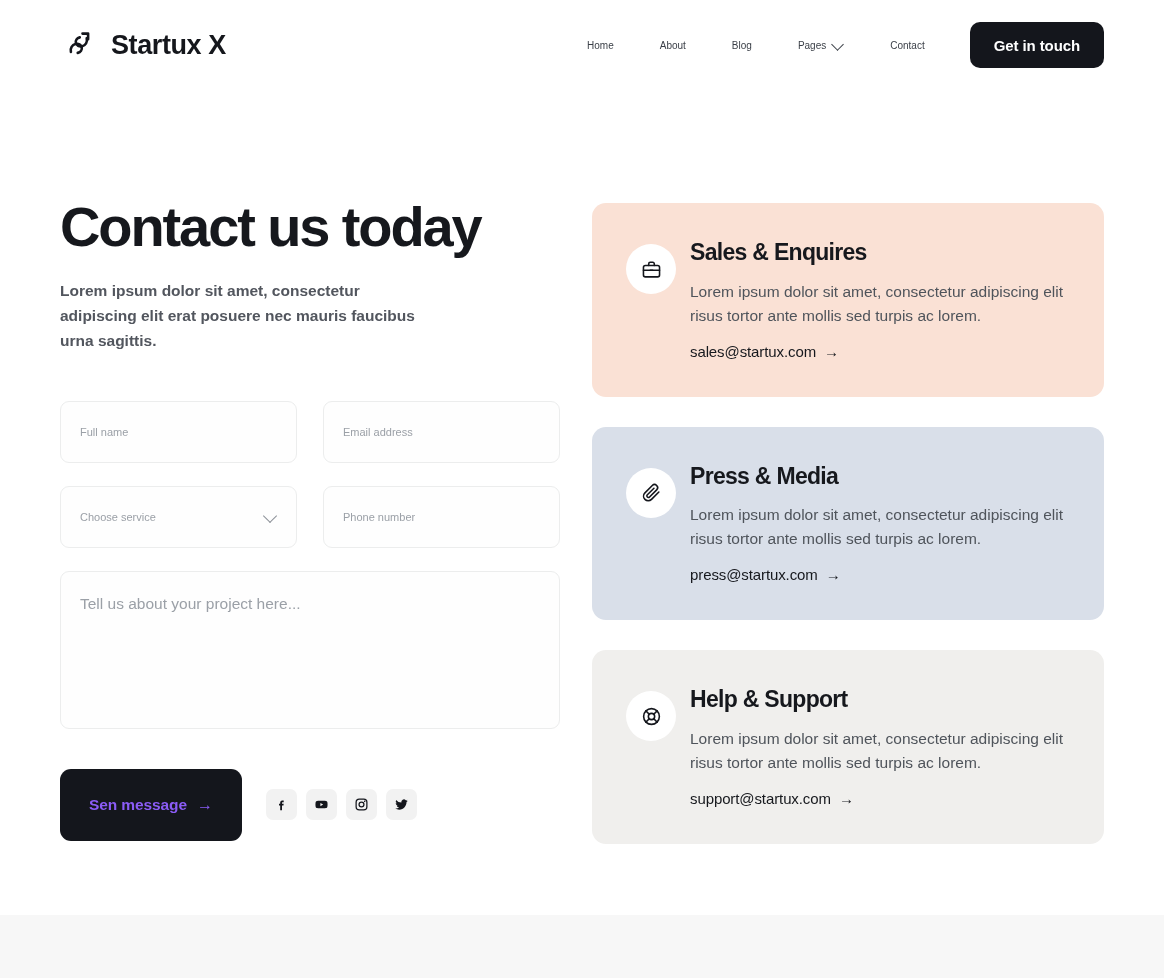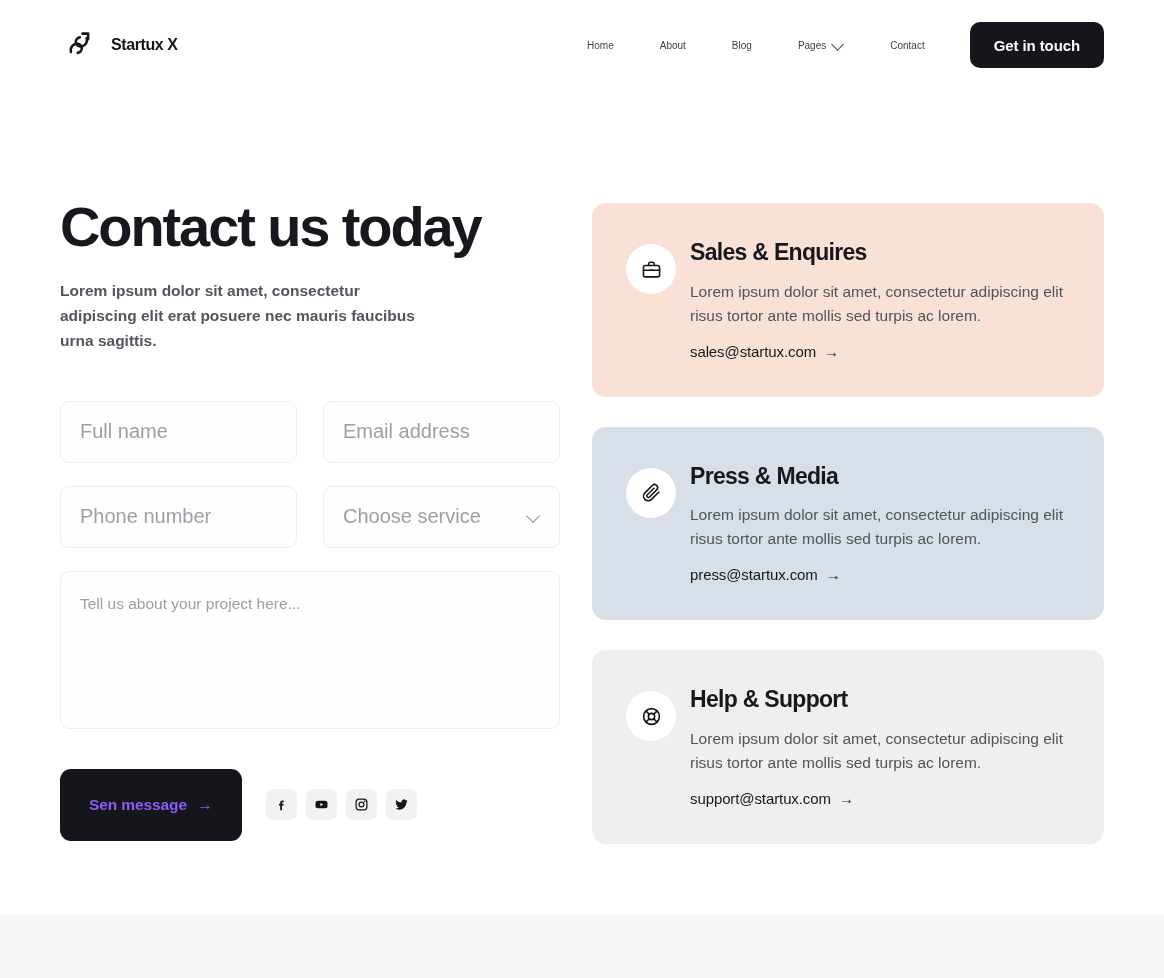--- a/index.html
+++ b/index.html
@@ -36,21 +36,21 @@
     display: flex;
     align-items: center;
     gap: 11px;
     cursor: pointer;
   }
   .brand-mark {
     width: 40px; height: 40px;
     display: flex; align-items: center; justify-content: center;
   }
   .brand-name {
-    font-size: 16px;
+    font-size: 27px;
     font-weight: 700;
     letter-spacing: -0.4px;
     color: #15171c;
   }
 
   .nav {
     margin-left: auto;
     display: flex;
     align-items: center;
     gap: 0;
@@ -149,21 +149,21 @@
   }
   .field {
     flex: 1;
     height: 62px;
     border: 1px solid #eceded;
     border-radius: 9px;
     background: #fefefe;
     display: flex;
     align-items: center;
     padding: 0 19px;
-    font-size: 20px;
+    font-size: 11px;
     color: #9ba0a7;
     cursor: text;
     position: relative;
     font-family: "Liberation Sans", sans-serif;
   }
   .field.select { cursor: pointer; }
   .field .sel-chev {
     margin-left: auto;
     width: 13px; height: 13px;
     position: relative;
@@ -327,25 +327,25 @@
     <div class="left-col">
       <h1 class="page-title">Contact us today</h1>
       <p class="page-sub">Lorem ipsum dolor sit amet, consectetur adipiscing elit erat posuere nec mauris faucibus urna sagittis.</p>
 
       <div class="form">
         <div class="form-row">
           <div class="field">Full name</div>
           <div class="field">Email address</div>
         </div>
         <div class="form-row">
-          <div class="field">Phone number</div>
           <div class="field select">
             <span>Choose service</span>
             <span class="sel-chev"></span>
           </div>
+          <div class="field">Phone number</div>
         </div>
         <div class="textarea">Tell us about your project here...</div>
 
         <div class="actions">
           <button class="send-btn">
             <span>Sen message</span>
             <span class="arr">→</span>
           </button>
 
           <div class="socials">

